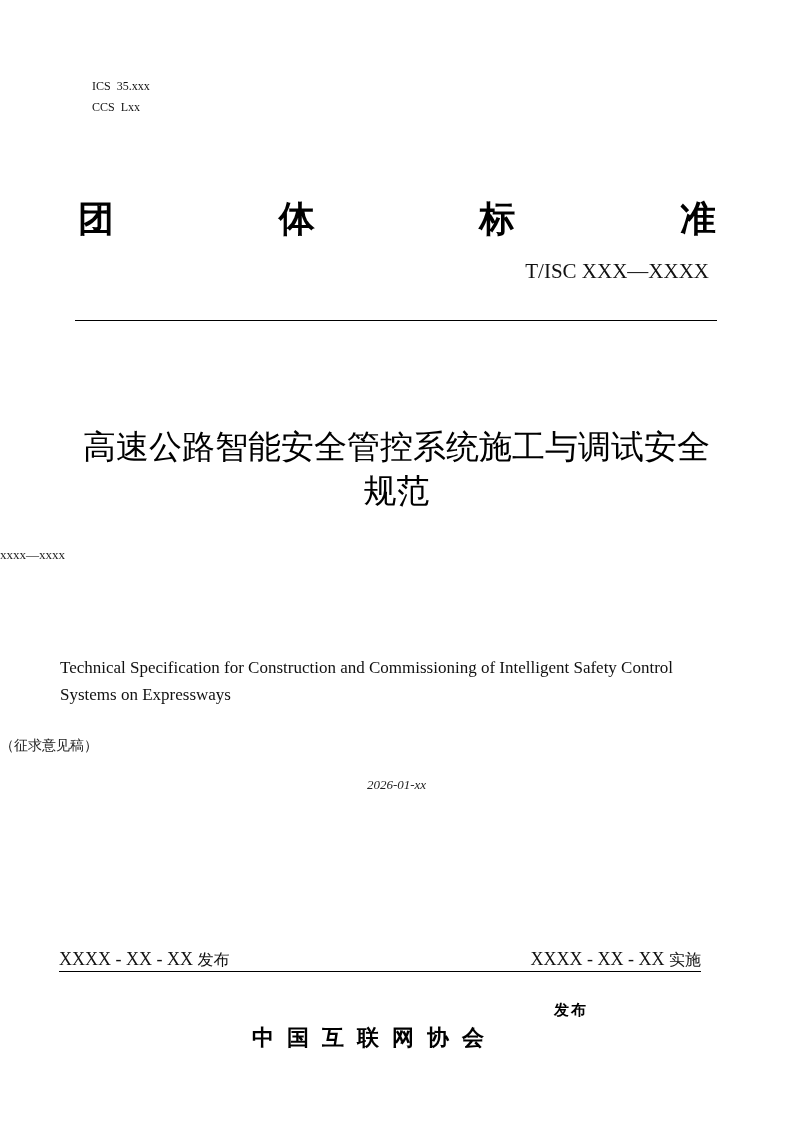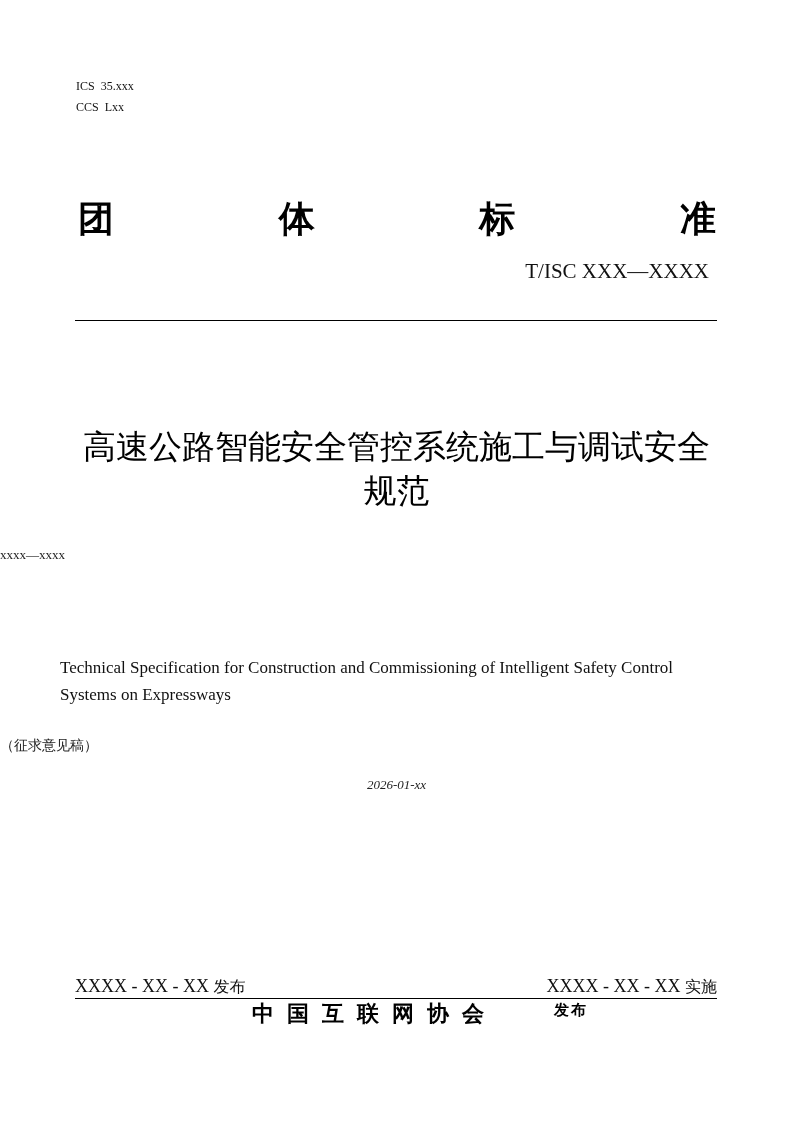--- a/index.html
+++ b/index.html
@@ -11,21 +11,21 @@
       width: 793px;
       height: 1122px;
       position: relative;
       overflow: hidden;
       font-family: "Liberation Serif", "DejaVu Serif", serif;
       color: #000000;
     }
     .abs { position: absolute; }
 
     .classification {
-      left: 76px;
+      left: 92px;
       font-size: 12px;
       line-height: 14px;
       color: #111;
       white-space: pre;
     }
     .ics { top: 79px; }
     .ccs { top: 100px; }
 
     .group-standard {
       left: 78px;
@@ -105,41 +105,40 @@
       top: 777px;
       width: 793px;
       text-align: center;
       font-size: 13px;
       line-height: 16px;
       color: #222;
       font-style: italic;
     }
 
     .dates-row {
-      left: 75px;
+      left: 59px;
       top: 949px;
       width: 642px;
       height: 22px;
       border-bottom: 1.5px solid #000;
       display: flex;
       justify-content: space-between;
       align-items: flex-end;
       font-size: 18px;
       line-height: 22px;
       color: #111;
-      margin-top: 27px;
     }
     .dates-row .cn {
       font-family: "DejaVu Sans", "Liberation Sans", sans-serif;
       font-size: 16px;
     }
 
     .publisher {
       left: 252px;
-      top: 1000px;
+      top: 1024px;
       font-family: "DejaVu Sans", "Liberation Sans", sans-serif;
       font-size: 22px;
       font-weight: bold;
       letter-spacing: 13px;
       line-height: 28px;
       white-space: nowrap;
     }
     .publish-verb {
       left: 554px;
       top: 1000px;

